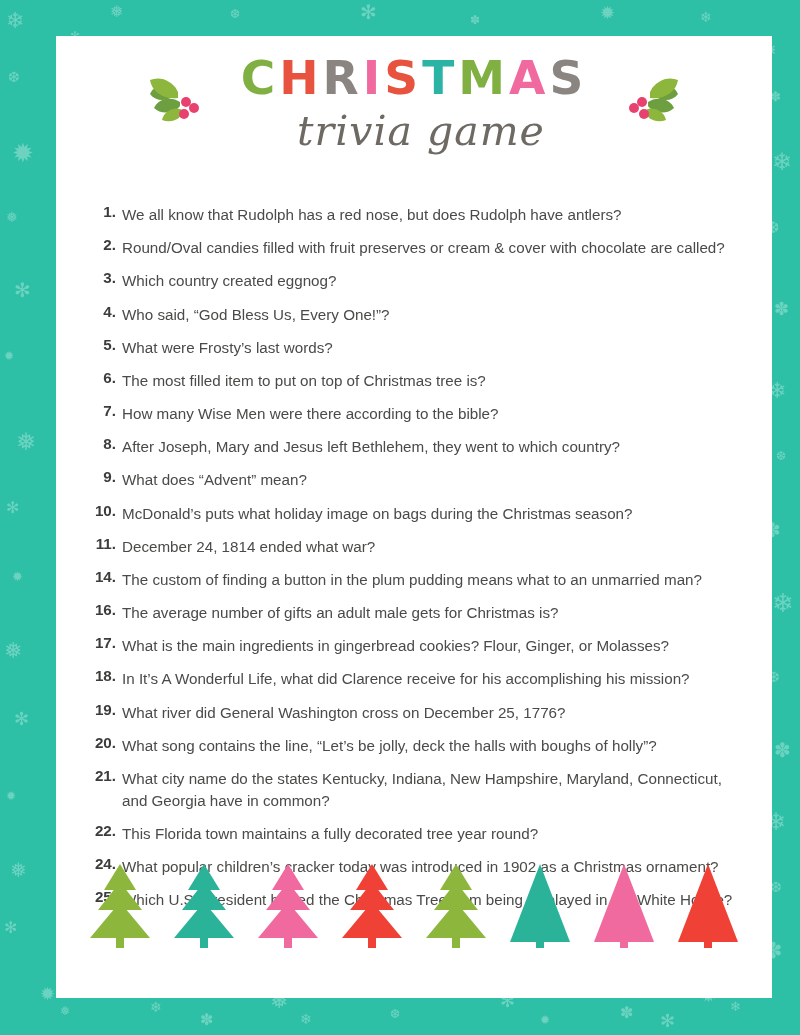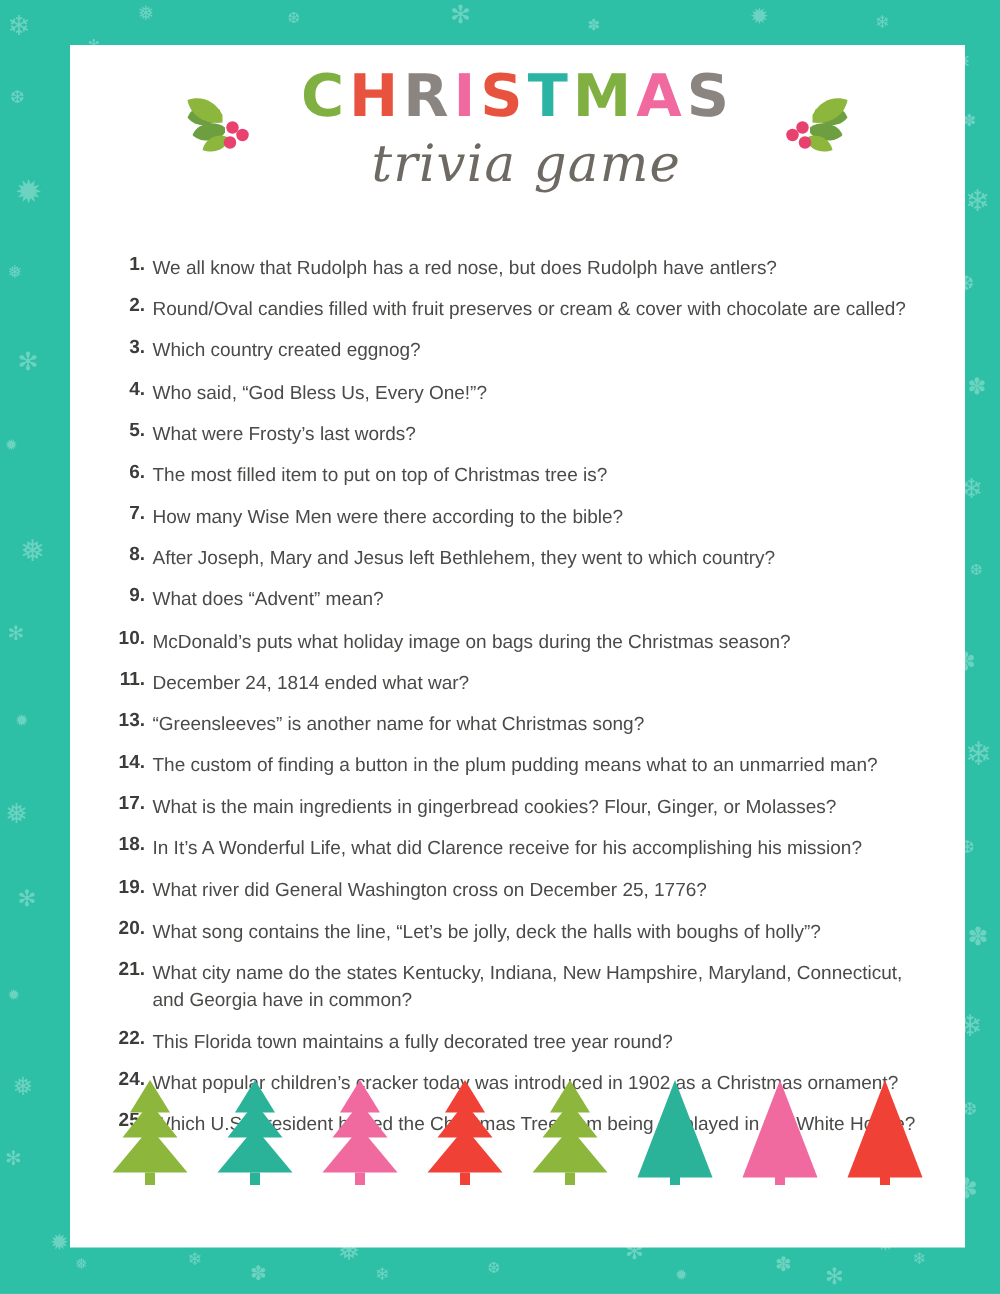--- a/index.html
+++ b/index.html
@@ -247,26 +247,26 @@
         </div>
         <div class="q">
           <div class="num">10.</div>
           <div class="txt">McDonald’s puts what holiday image on bags during the Christmas season?</div>
         </div>
         <div class="q">
           <div class="num">11.</div>
           <div class="txt">December 24, 1814 ended what war?</div>
         </div>
         <div class="q">
-          <div class="num">13.</div>
-          <div class="txt">“Greensleeves” is another name for what Christmas song?</div>
-        </div>
-        <div class="q">
           <div class="num">14.</div>
           <div class="txt">The custom of finding a button in the plum pudding means what to an unmarried man?</div>
+        </div>
+        <div class="q">
+          <div class="num">16.</div>
+          <div class="txt">The average number of gifts an adult male gets for Christmas is?</div>
         </div>
         <div class="q">
           <div class="num">17.</div>
           <div class="txt">What is the main ingredients in gingerbread cookies? Flour, Ginger, or Molasses?</div>
         </div>
         <div class="q">
           <div class="num">18.</div>
           <div class="txt">In It’s A Wonderful Life, what did Clarence receive for his accomplishing his mission?</div>
         </div>
         <div class="q">

